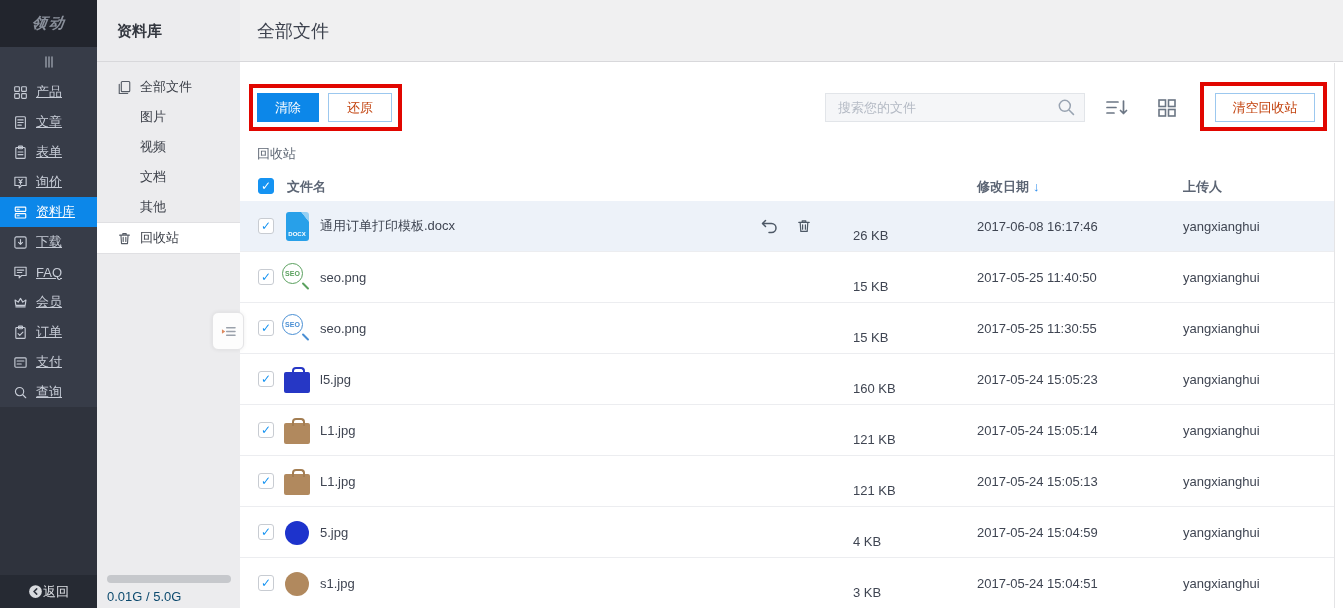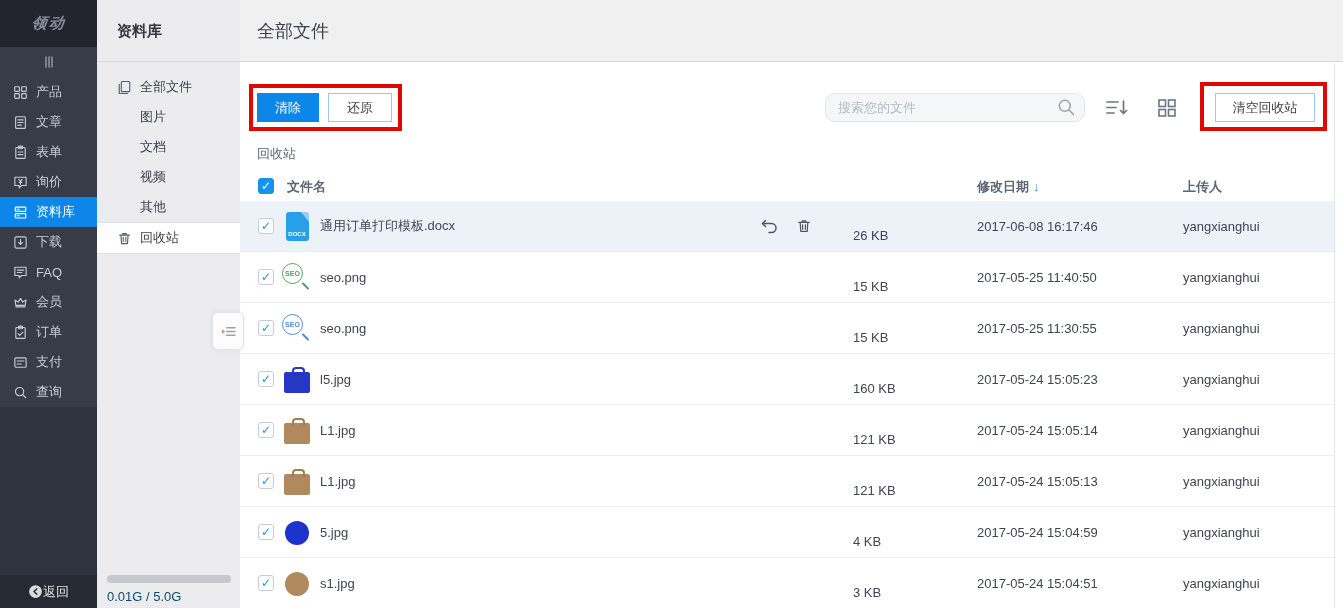--- a/index.html
+++ b/index.html
@@ -6,21 +6,21 @@
   html,body { width:1343px; height:608px; }
   body { font-family:"Liberation Sans","DejaVu Sans",sans-serif; background:#fff; overflow:hidden; }
   .app { position:relative; width:1343px; height:608px; overflow:hidden; background:#fff; }
 
   
   .sidebar { position:absolute; left:0; top:0; width:97px; height:608px; background:#2f333d; }
   .logo { height:47px; background:#22252d; display:flex; align-items:center; justify-content:center; }
   .logo span { color:#8a909b; font-size:15px; font-weight:bold; font-style:italic; letter-spacing:2px; transform:skewX(-8deg); }
   .menu-wrap { position:absolute; top:47px; left:0; width:97px; background:#373c48; }
   .collapse-row { height:30px; display:flex; align-items:center; justify-content:center; cursor:pointer; }
-  .side-item { height:30px; display:flex; align-items:center; padding-left:13px; gap:8px; color:#c7ccd6; font-size:13px; cursor:pointer; }
+  .side-item { height:30px; display:flex; align-items:center; padding-left:13px; gap:8px; color:#c7ccd6; font-size:13px; cursor:pointer;text-decoration:underline; }
   .side-item .sicon { display:flex; width:15px; height:15px; flex:0 0 15px; }
   .side-item.active { background:#0c87e9; color:#fff; }
   .back-bar { position:absolute; bottom:0; left:0; width:97px; height:33px; background:#262a33; display:flex; align-items:center; justify-content:center; color:#dfe1e6; font-size:13px; cursor:pointer; }
 
   
   .secondary { position:absolute; left:97px; top:0; width:143px; height:608px; background:#ececee; }
   .sec-header { height:62px; line-height:62px; padding-left:20px; font-size:15px; font-weight:bold; color:#33373f; border-bottom:1px solid #d8d8db; }
   .sec-menu { padding-top:10px; }
   .sec-item { height:30px; display:flex; align-items:center; padding-left:20px; gap:8px; font-size:13px; color:#3b3f48; cursor:pointer; }
   .sec-item.indent { padding-left:43px; }
@@ -32,30 +32,30 @@
   .collapse-toggle { position:absolute; left:212px; top:312px; width:32px; height:38px; background:#fdfdfd; border:1px solid #e4e4e6; border-radius:6px; box-shadow:0 0 4px rgba(0,0,0,.07); display:flex; align-items:center; justify-content:center; cursor:pointer; z-index:6; }
 
   
   .main { position:absolute; left:240px; top:0; width:1103px; height:608px; }
   .main-header { height:62px; background:#f0f0f1; border-bottom:1px solid #d8d8db; display:flex; align-items:center; padding-left:17px; }
   .main-header h1 { font-size:18px; font-weight:normal; color:#3c414d; }
   .content { position:absolute; top:63px; left:0; width:1103px; height:545px; background:#fff; overflow:hidden; }
 
   .btn { font-family:inherit; font-size:13px; border-radius:0; cursor:pointer; position:absolute; height:29px; }
   .btn-primary { background:#0c87e9; color:#fff; border:1px solid #0c87e9; }
-  .btn-outline { background:#fff; color:#404040; border:1px solid #9cc8ef; }
+  .btn-outline { background:#fff; color:#c2410c; border:1px solid #9cc8ef; }
   .btn-clear { left:17px; top:30px; width:62px; }
   .btn-restore { left:88px; top:30px; width:64px; }
   .btn-empty { left:975px; top:30px; width:100px; }
   .annotation { position:absolute; border:4px solid #e10600; pointer-events:none; z-index:5; }
   .annotation-actions { left:9px; top:21px; width:153px; height:47px; }
   .annotation-empty { left:960px; top:19px; width:127px; height:49px; }
 
   .search-box { position:absolute; left:585px; top:30px; width:260px; height:29px; }
-  .search-box input { width:100%; height:100%; background:#f5f6f8; border:1px solid #e2e5e9; border-radius:10px; padding:0 34px 0 12px; font-size:13px; font-family:inherit; color:#3b4048; outline:none; }
+  .search-box input { width:100%; height:100%; background:#f5f6f8; border:1px solid #e2e5e9; border-radius:0; padding:0 34px 0 12px; font-size:13px; font-family:inherit; color:#3b4048; outline:none; }
   .search-box input::placeholder { color:#b4bac4; }
   .search-box .search-glyph { position:absolute; right:9px; top:5px; display:flex; cursor:pointer; }
 
   .tool-icon { position:absolute; display:flex; cursor:pointer; }
   .sort-icon { left:865px; top:35px; }
   .gridview-icon { left:917px; top:35px; }
 
   .breadcrumb { position:absolute; left:17px; top:82px; font-size:13px; color:#5d6673; }
 
   
@@ -250,24 +250,24 @@
               <rect x="4.6" y="1.6" width="9" height="10.8" rx="1"></rect>
               <path d="M2.4 4.6v9.8h9"></path>
             </svg>
           </span>
           <span class="category-label">全部文件</span>
         </div>
         <div class="sec-item indent">
           <span class="category-label">图片</span>
         </div>
         <div class="sec-item indent">
+          <span class="category-label">视频</span>
+        </div>
+        <div class="sec-item indent">
           <span class="category-label">文档</span>
-        </div>
-        <div class="sec-item indent">
-          <span class="category-label">视频</span>
         </div>
         <div class="sec-item indent">
           <span class="category-label">其他</span>
         </div>
         <div class="sec-item selected">
           <span class="sicon">
             <svg width="15" height="15" viewBox="0 0 16 16" fill="none" stroke="currentColor" stroke-width="1.2" stroke-linecap="round" stroke-linejoin="round">
               <path d="M2.8 4.4h10.4M6.2 4.4V2.8h3.6v1.6M4.2 4.4l.6 9h6.4l.6-9M6.6 6.8v4.4M9.4 6.8v4.4"></path>
             </svg>
           </span>

